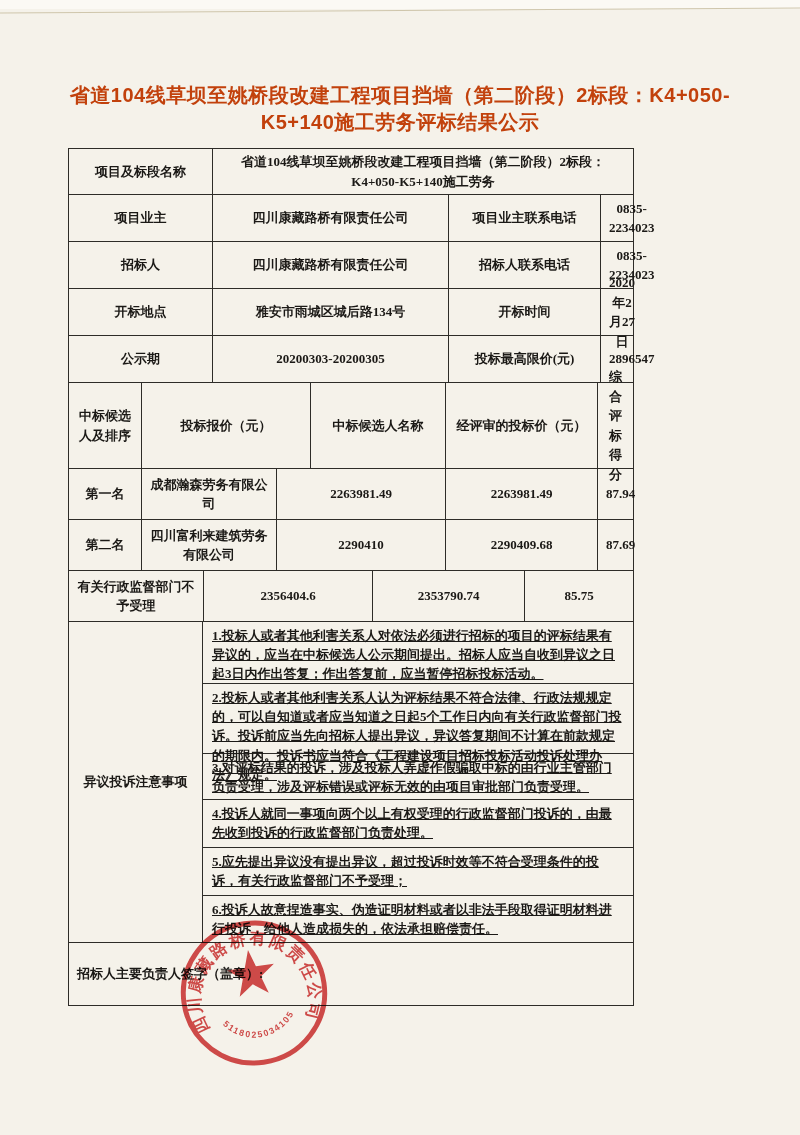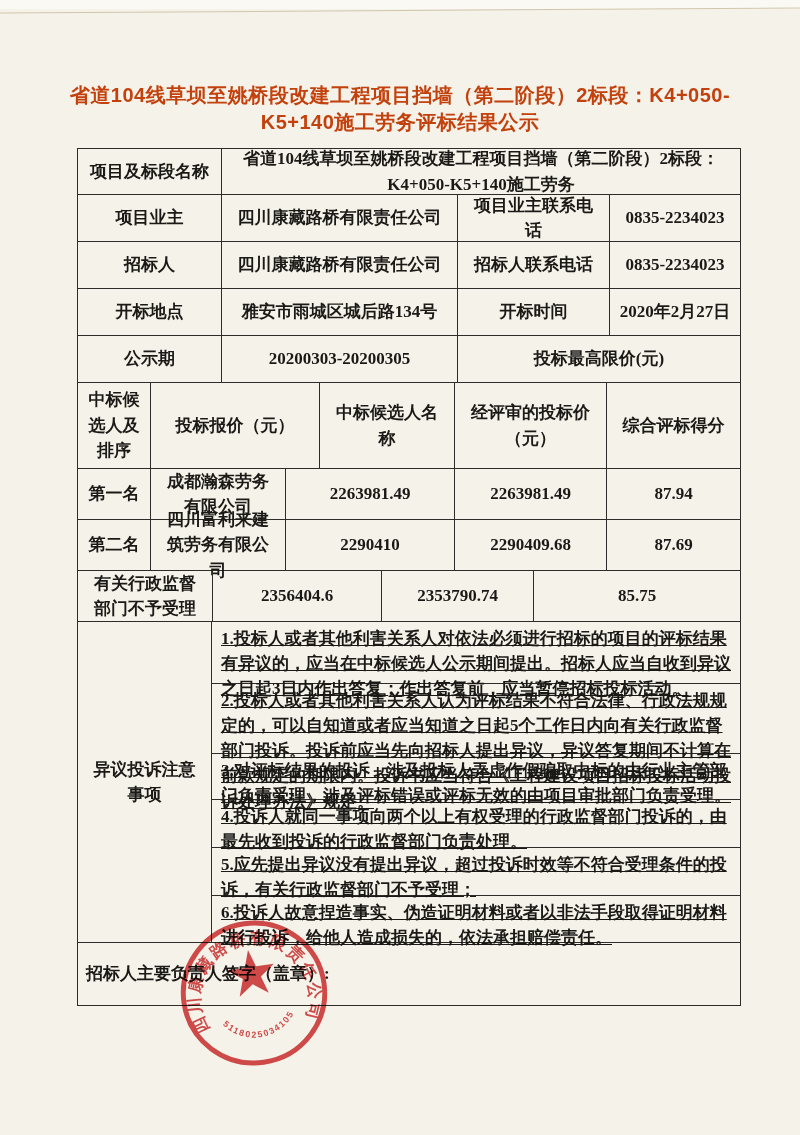--- a/index.html
+++ b/index.html
@@ -20,23 +20,23 @@
     background: #cfc6ac; transform: rotate(-0.35deg);
   }
   .doc-title {
     position: absolute; top: 82px; left: 66px; width: 668px;
     text-align: center;
     font-family: "Liberation Sans", "DejaVu Sans", sans-serif;
     font-weight: 700; font-size: 20px; line-height: 27px;
     letter-spacing: 0.5px; color: #c2410c;
   }
   .doc-table {
-    position: absolute; top: 148px; left: 68px; width: 664px;
+    position: absolute; top: 148px; left: 68px; width: 566px;
     border: 1.6px solid #2e2c28;
-    font-size: 17px; font-weight: 600; color: #1b1916; margin-left: 9px;
+    font-size: 13px; font-weight: 600; color: #1b1916;
   }
   .row { display: flex; border-bottom: 1.6px solid #2e2c28; }
   .row:last-child { border-bottom: none; }
   .cell {
     border-right: 1.6px solid #2e2c28;
     display: flex; align-items: center; justify-content: center;
     text-align: center; padding: 3px 8px; line-height: 1.5;
   }
   .cell:last-child { border-right: none; flex: 1; }
   
@@ -109,20 +109,21 @@
   <div class="row r-info">
     <div class="cell c-lab1">开标地点</div>
     <div class="cell c-val1">雅安市雨城区城后路134号</div>
     <div class="cell c-lab2">开标时间</div>
     <div class="cell">2020年2月27日</div>
   </div>
   <div class="row r-info">
     <div class="cell c-lab1">公示期</div>
     <div class="cell c-val1">20200303-20200305</div>
     <div class="cell c-lab2">投标最高限价(元)</div>
+    <div class="cell">2896547</div>
   </div>
 
   <div class="row r-chead">
     <div class="cell c-rank">中标候选人及排序</div>
     <div class="cell c-bid">投标报价（元）</div>
     <div class="cell c-name">中标候选人名称</div>
     <div class="cell c-eval">经评审的投标价（元）</div>
     <div class="cell">综合评标得分</div>
   </div>
 

